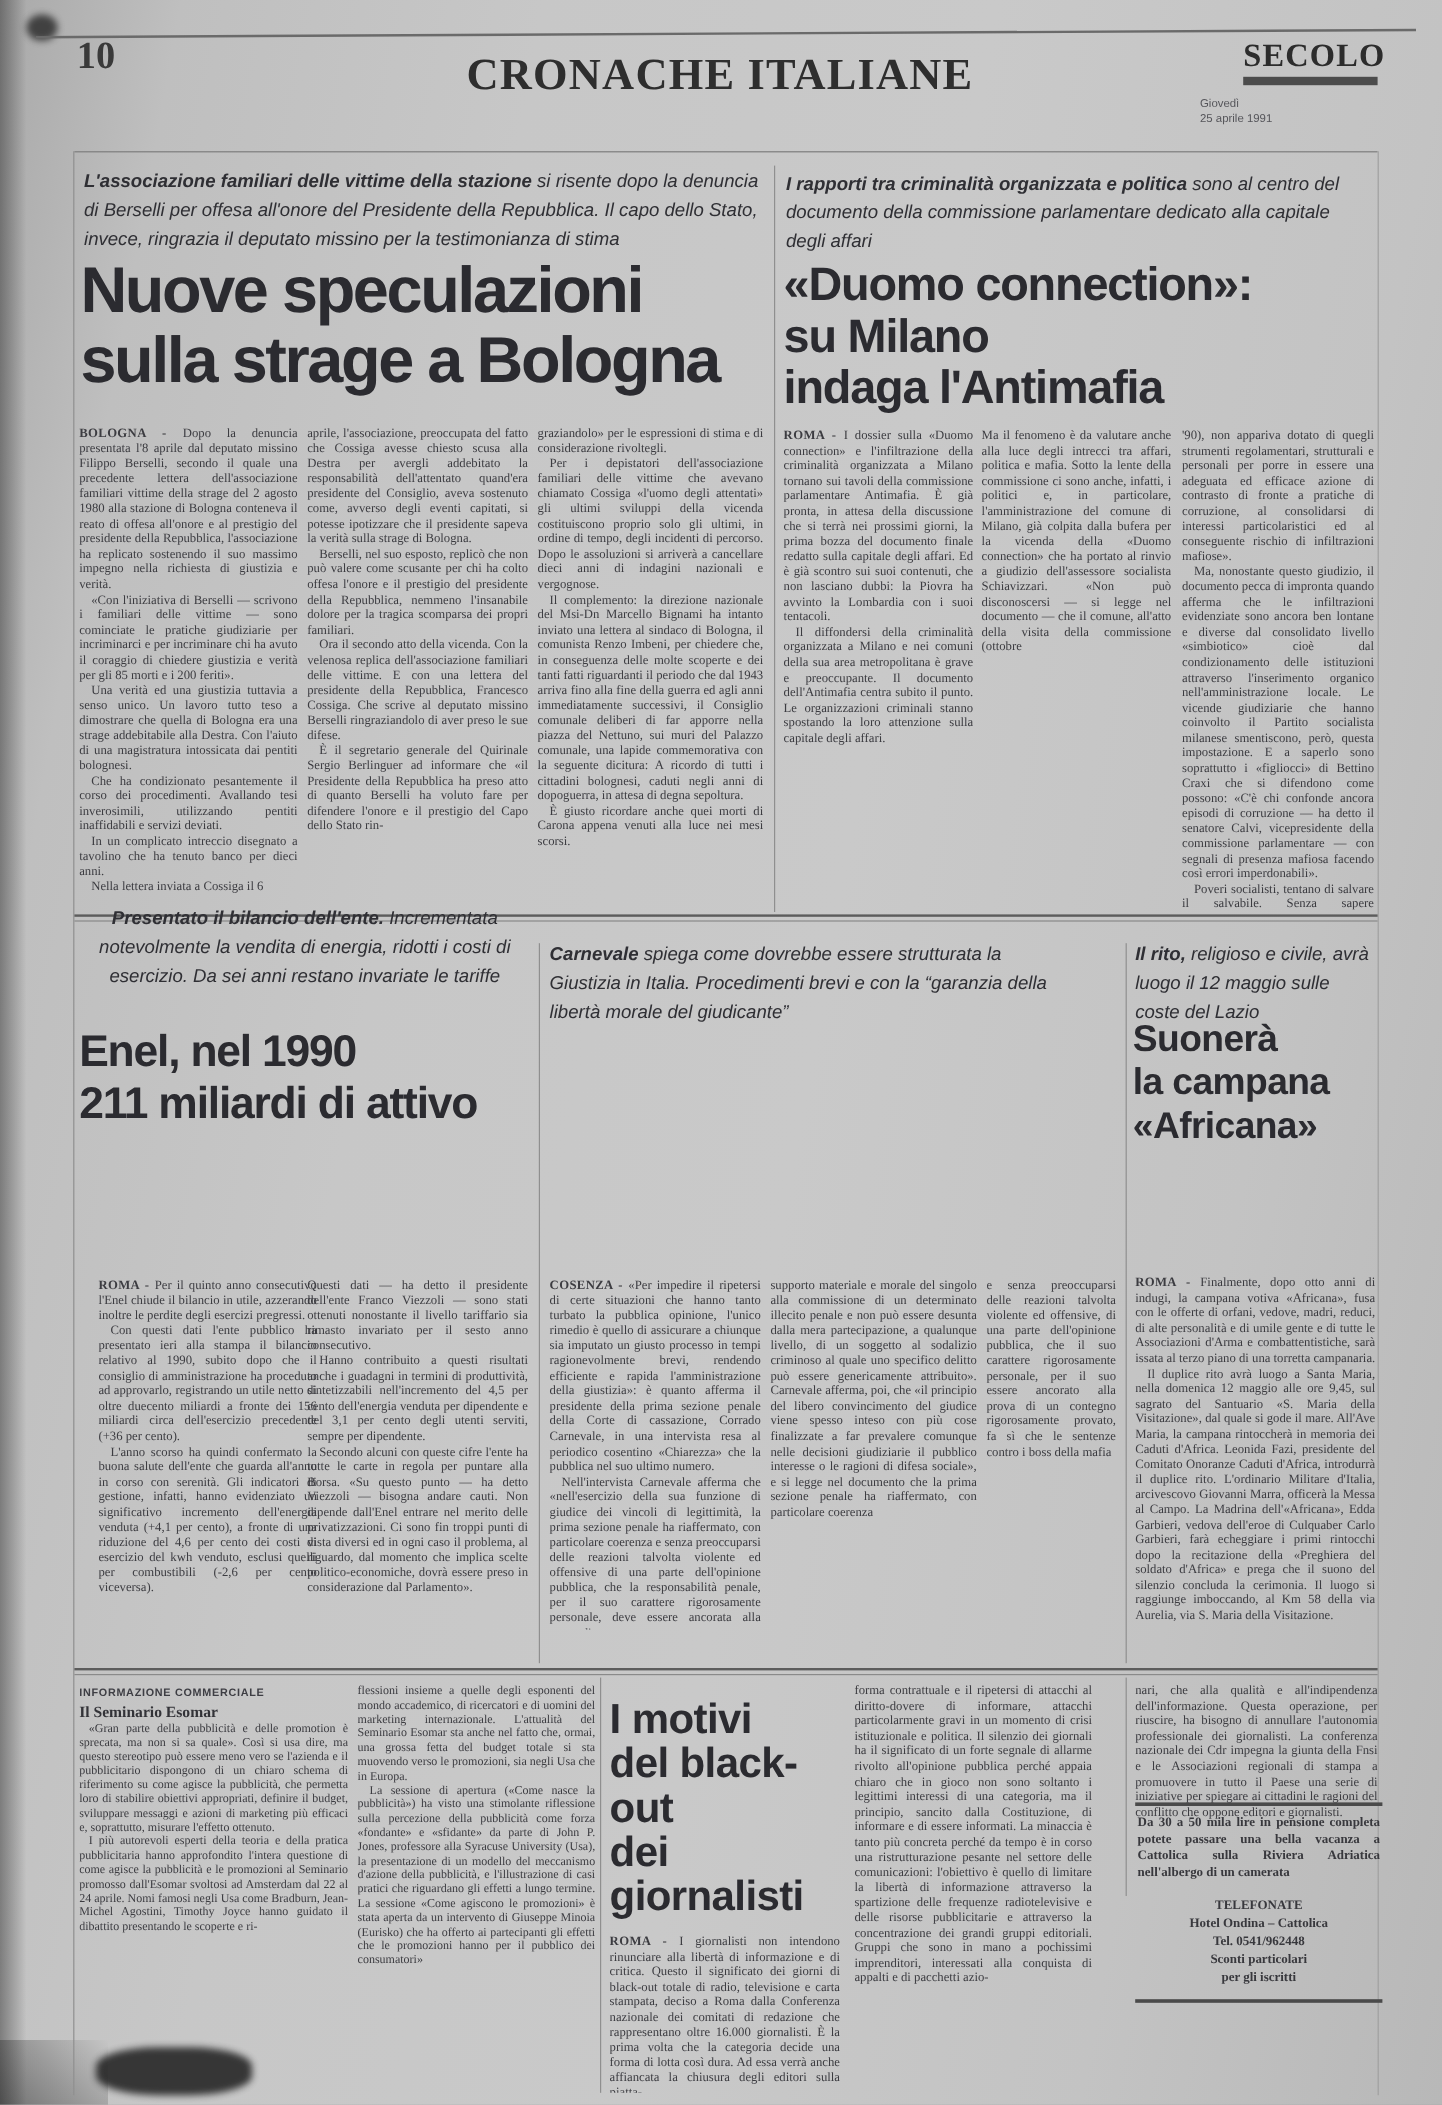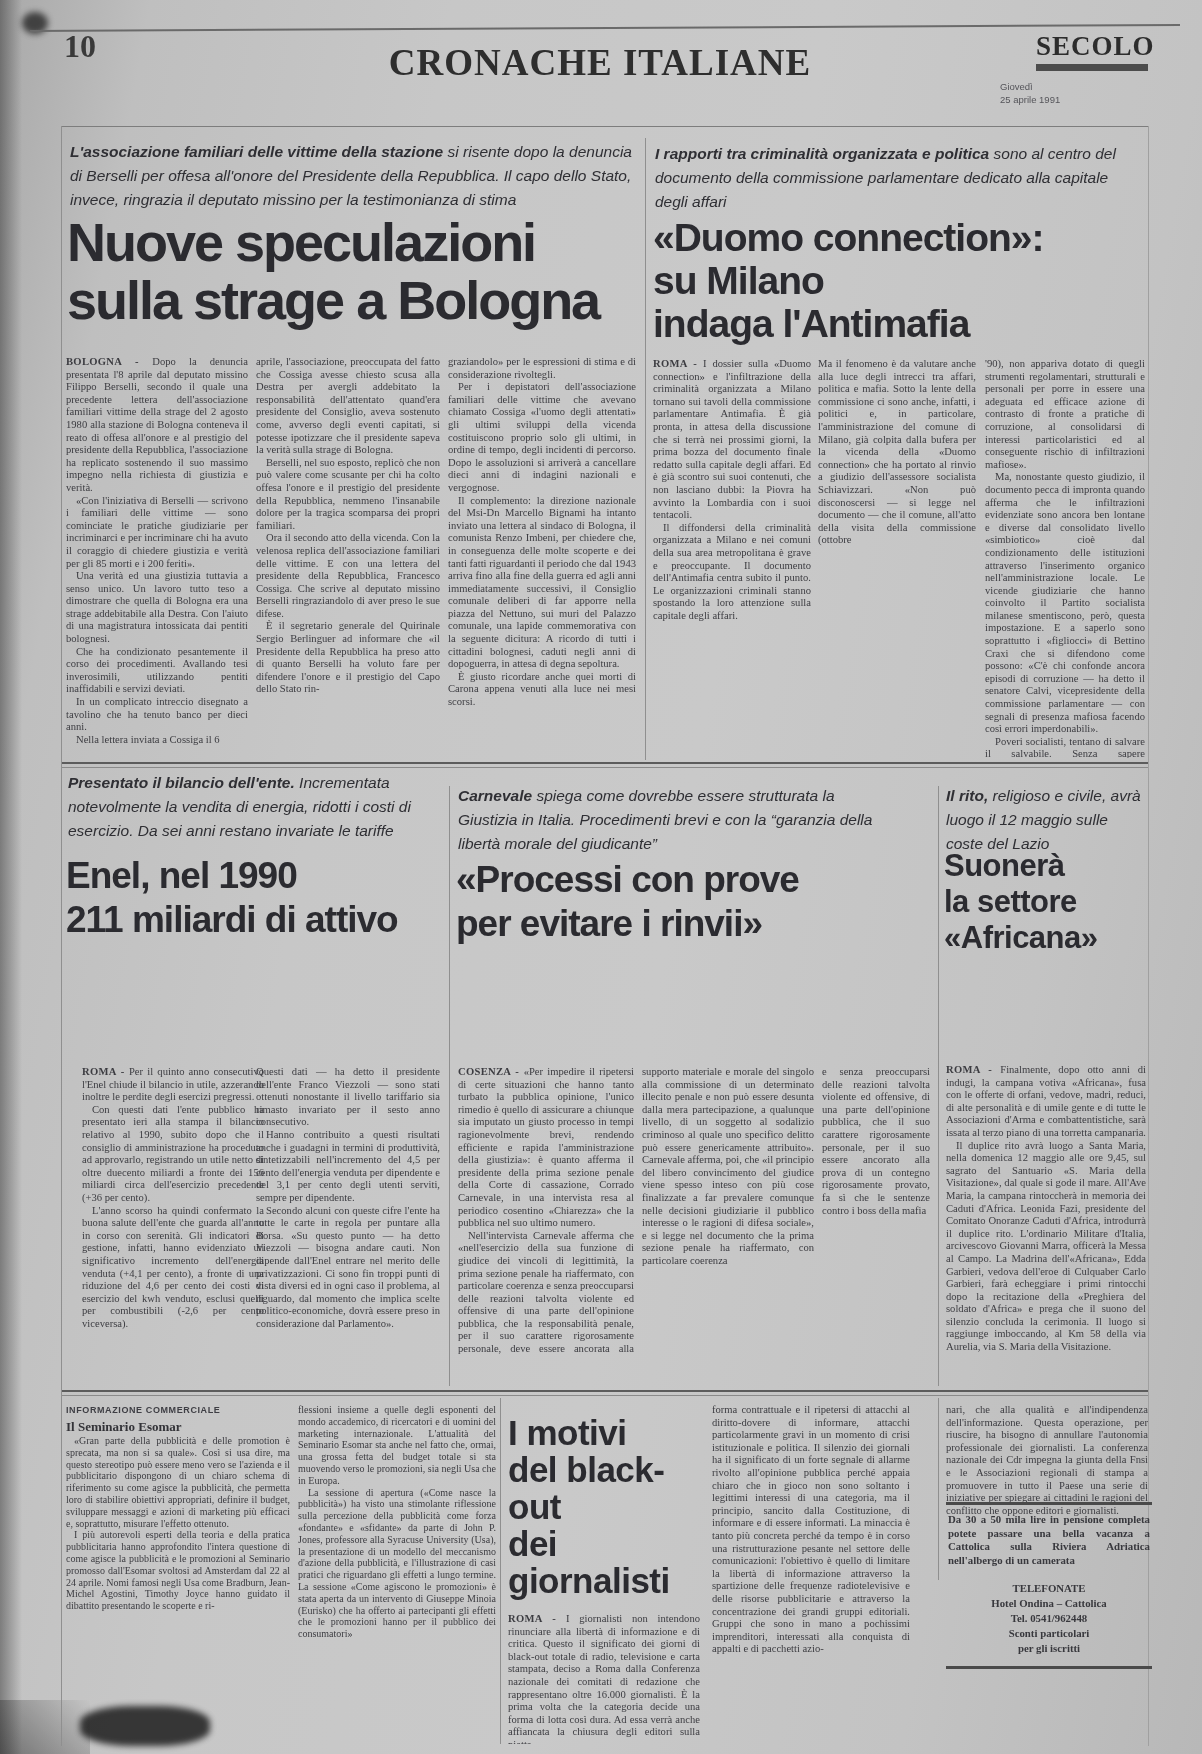--- a/index.html
+++ b/index.html
@@ -118,60 +118,58 @@
     </div>
   <div class="col cont" style="left:985px;top:358px;width:160px;height:400px;">
       <p>'90), non appariva dotato di quegli strumenti regolamentari, strutturali e personali per porre in essere una adeguata ed efficace azione di contrasto di fronte a pratiche di corruzione, al consolidarsi di interessi particolaristici ed al conseguente rischio di infiltrazioni mafiose».</p>
       <p>Ma, nonostante questo giudizio, il documento pecca di impronta quando afferma che le infiltrazioni evidenziate sono ancora ben lontane e diverse dal consolidato livello «simbiotico» cioè dal condizionamento delle istituzioni attraverso l'inserimento organico nell'amministrazione locale. Le vicende giudiziarie che hanno coinvolto il Partito socialista milanese smentiscono, però, questa impostazione. E a saperlo sono soprattutto i «figliocci» di Bettino Craxi che si difendono come possono: «C'è chi confonde ancora episodi di corruzione — ha detto il senatore Calvi, vicepresidente della commissione parlamentare — con segnali di presenza mafiosa facendo così errori imperdonabili».</p>
       <p>Poveri socialisti, tentano di salvare il salvabile. Senza sapere l'imperdonabile errore che stanno commettendo</p>
     </div>
 
   <div class="rule-h" style="left:62px;top:762px;width:1086px;height:2px;background:#5c5c5c;"></div>
   <div class="rule-h" style="left:62px;top:767px;width:1086px;height:1px;background:#8a8a8a;"></div>
 
-  <div class="kicker" style="left:68px;top:771px;width:372px;">
+  <div class="kicker" style="left:68px;top:754px;width:372px;text-align:center;">
     <b>Presentato il bilancio dell'ente.</b><span> Incrementata notevolmente la vendita di energia, ridotti i costi di esercizio. Da sei anni restano invariate le tariffe</span>
   </div>
   <div class="headline" id="hl-enel">Enel, nel 1990
 211 miliardi di attivo</div>
   <div class="col" style="left:66px;top:1066px;width:182px;height:292px;margin-left:16px;">
     <p class="first"><b>ROMA - </b><span>Per il quinto anno consecutivo l'Enel chiude il bilancio in utile, azzerando inoltre le perdite degli esercizi pregressi.</span></p>
     <div class="rest"><p>Con questi dati l'ente pubblico ha presentato ieri alla stampa il bilancio relativo al 1990, subito dopo che il consiglio di amministrazione ha proceduto ad approvarlo, registrando un utile netto di oltre duecento miliardi a fronte dei 156 miliardi circa dell'esercizio precedente (+36 per cento).</p><p>L'anno scorso ha quindi confermato la buona salute dell'ente che guarda all'anno in corso con serenità. Gli indicatori di gestione, infatti, hanno evidenziato un significativo incremento dell'energia venduta (+4,1 per cento), a fronte di una riduzione del 4,6 per cento dei costi di esercizio del kwh venduto, esclusi quelli per combustibili (-2,6 per cento viceversa).</p></div>
   </div>
   <div class="col cont" style="left:256px;top:1066px;width:184px;height:292px;">
       <p>Questi dati — ha detto il presidente dell'ente Franco Viezzoli — sono stati ottenuti nonostante il livello tariffario sia rimasto invariato per il sesto anno consecutivo.</p>
       <p>Hanno contribuito a questi risultati anche i guadagni in termini di produttività, sintetizzabili nell'incremento del 4,5 per cento dell'energia venduta per dipendente e del 3,1 per cento degli utenti serviti, sempre per dipendente.</p>
       <p>Secondo alcuni con queste cifre l'ente ha tutte le carte in regola per puntare alla Borsa. «Su questo punto — ha detto Viezzoli — bisogna andare cauti. Non dipende dall'Enel entrare nel merito delle privatizzazioni. Ci sono fin troppi punti di vista diversi ed in ogni caso il problema, al riguardo, dal momento che implica scelte politico-economiche, dovrà essere preso in considerazione dal Parlamento».</p>
     </div>
 
   <div class="rule-v" style="left:449px;top:786px;height:600px;"></div>
 
   <div class="kicker" style="left:458px;top:784px;width:424px;">
     <b>Carnevale</b><span> spiega come dovrebbe essere strutturata la Giustizia in Italia. Procedimenti brevi e con la “garanzia della libertà morale del giudicante”</span>
   </div>
-  <div class="headline" id="hl-processi">«Processi con prove
-per evitare i rinvii»</div>
   <div class="col" style="left:458px;top:1066px;width:176px;height:292px;">
     <p class="first"><b>COSENZA - </b><span>«Per impedire il ripetersi di certe situazioni che hanno tanto turbato la pubblica opinione, l'unico rimedio è quello di assicurare a chiunque sia imputato un giusto processo in tempi ragionevolmente brevi, rendendo efficiente e rapida l'amministrazione della giustizia»: è quanto afferma il presidente della prima sezione penale della Corte di cassazione, Corrado Carnevale, in una intervista resa al periodico cosentino «Chiarezza» che la pubblica nel suo ultimo numero.</span></p>
     <div class="rest"><p>Nell'intervista Carnevale afferma che «nell'esercizio della sua funzione di giudice dei vincoli di legittimità, la prima sezione penale ha riaffermato, con particolare coerenza e senza preoccuparsi delle reazioni talvolta violente ed offensive di una parte dell'opinione pubblica, che la responsabilità penale, per il suo carattere rigorosamente personale, deve essere ancorata alla prova di un</p></div>
   </div>
   <div class="col cont" style="left:642px;top:1066px;width:172px;height:292px;">
       <p>supporto materiale e morale del singolo alla commissione di un determinato illecito penale e non può essere desunta dalla mera partecipazione, a qualunque livello, di un soggetto al sodalizio criminoso al quale uno specifico delitto può essere genericamente attribuito». Carnevale afferma, poi, che «il principio del libero convincimento del giudice viene spesso inteso con più cose finalizzate a far prevalere comunque nelle decisioni giudiziarie il pubblico interesse o le ragioni di difesa sociale», e si legge nel documento che la prima sezione penale ha riaffermato, con particolare coerenza</p>
     </div>
   <div class="col cont" style="left:822px;top:1066px;width:108px;height:292px;">
       <p>e senza preoccuparsi delle reazioni talvolta violente ed offensive, di una parte dell'opinione pubblica, che il suo carattere rigorosamente personale, per il suo essere ancorato alla prova di un contegno rigorosamente provato, fa sì che le sentenze contro i boss della mafia</p>
     </div>
 
   <div class="rule-v" style="left:938px;top:786px;height:600px;"></div>
 
   <div class="kicker" style="left:946px;top:784px;width:202px;">
     <b>Il rito,</b><span> religioso e civile, avrà luogo il 12 maggio sulle coste del Lazio</span>
   </div>
   <div class="headline" id="hl-campana">Suonerà
-la settore
+la campana
 «Africana»</div>
   <div class="col" style="left:946px;top:1064px;width:200px;height:326px;">
     <p class="first"><b>ROMA - </b><span>Finalmente, dopo otto anni di indugi, la campana votiva «Africana», fusa con le offerte di orfani, vedove, madri, reduci, di alte personalità e di umile gente e di tutte le Associazioni d'Arma e combattentistiche, sarà issata al terzo piano di una torretta campanaria.</span></p>
     <div class="rest"><p>Il duplice rito avrà luogo a Santa Maria, nella domenica 12 maggio alle ore 9,45, sul sagrato del Santuario «S. Maria della Visitazione», dal quale si gode il mare. All'Ave Maria, la campana rintoccherà in memoria dei Caduti d'Africa. Leonida Fazi, presidente del Comitato Onoranze Caduti d'Africa, introdurrà il duplice rito. L'ordinario Militare d'Italia, arcivescovo Giovanni Marra, officerà la Messa al Campo. La Madrina dell'«Africana», Edda Garbieri, vedova dell'eroe di Culquaber Carlo Garbieri, farà echeggiare i primi rintocchi dopo la recitazione della «Preghiera del soldato d'Africa» e prega che il suono del silenzio concluda la cerimonia. Il luogo si raggiunge imboccando, al Km 58 della via Aurelia, via S. Maria della Visitazione.</p></div>
   </div>
 
   <div class="rule-h" style="left:62px;top:1390px;width:1086px;height:2px;background:#5c5c5c;"></div>
   <div class="rule-h" style="left:62px;top:1395px;width:1086px;height:1px;background:#8a8a8a;"></div>
 
   <div class="small" style="position:absolute;left:66px;top:1404px;width:224px;height:338px;overflow:hidden;">

